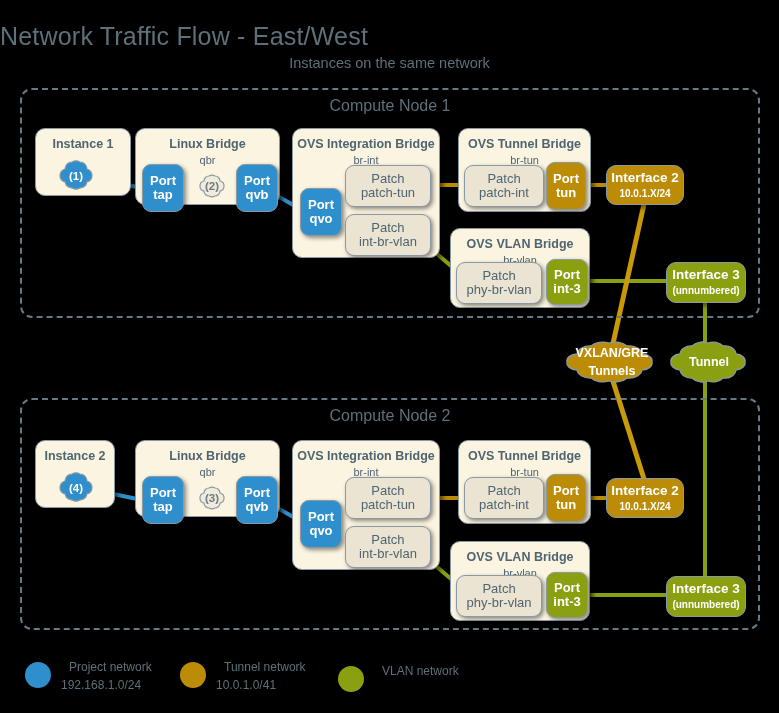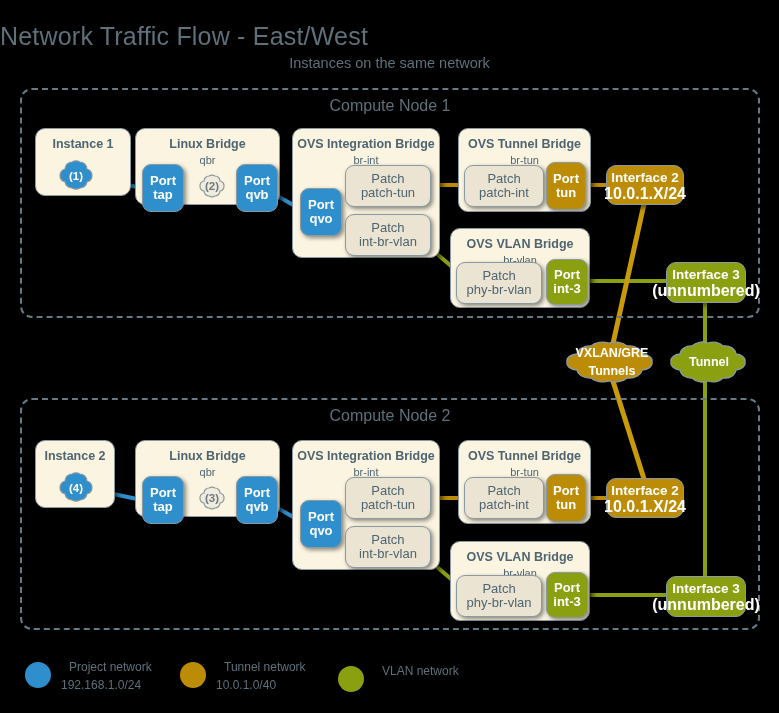--- a/index.html
+++ b/index.html
@@ -57,21 +57,21 @@
   .pill.patch{background:#ece4d2;color:#4f6571;font-weight:normal;}
 
   
   .iface{
     position:absolute;box-sizing:border-box;border-radius:10px;
     border:1.5px solid #8a9aa3;
     box-shadow:3px 3px 5px rgba(0,0,0,.5);
     display:flex;flex-direction:column;align-items:center;justify-content:center;
     color:#fff;font-size:13.5px;font-weight:bold;line-height:15px;
   }
-  .iface .sub{font-size:16px;font-weight:bold;margin-top:1px;}
+  .iface .sub{font-size:10px;font-weight:bold;margin-top:1px;}
   .iface.gold{background:#bd8c06;}
   .iface.olive{background:#8ba011;}
 
   
   .cloud{position:absolute;}
   .cloud .lbl{
     position:absolute;left:0;top:0;width:100%;height:100%;
     display:flex;align-items:center;justify-content:center;text-align:center;
     color:#ffffff;font-size:12.5px;font-weight:bold;line-height:18px;
     white-space:pre-line;
@@ -301,20 +301,20 @@
   </div>
 
   <div class="legend-item" style="left:25px;top:662px;">
     <div class="legend-dot" style="background:#2e8fcc;"></div>
     <div class="legend-name">Project network</div>
     <div class="legend-sub">192.168.1.0/24</div>
   </div>
   <div class="legend-item" style="left:180px;top:662px;">
     <div class="legend-dot" style="background:#bd8c06;"></div>
     <div class="legend-name">Tunnel network</div>
-    <div class="legend-sub">10.0.1.0/40</div>
+    <div class="legend-sub">10.0.1.0/41</div>
   </div>
   <div class="legend-item" style="left:338px;top:666px;">
     <div class="legend-dot" style="background:#8ba011;"></div>
     <div class="legend-name">VLAN network</div>
   </div>
 
 </div>
 
 </body></html>

